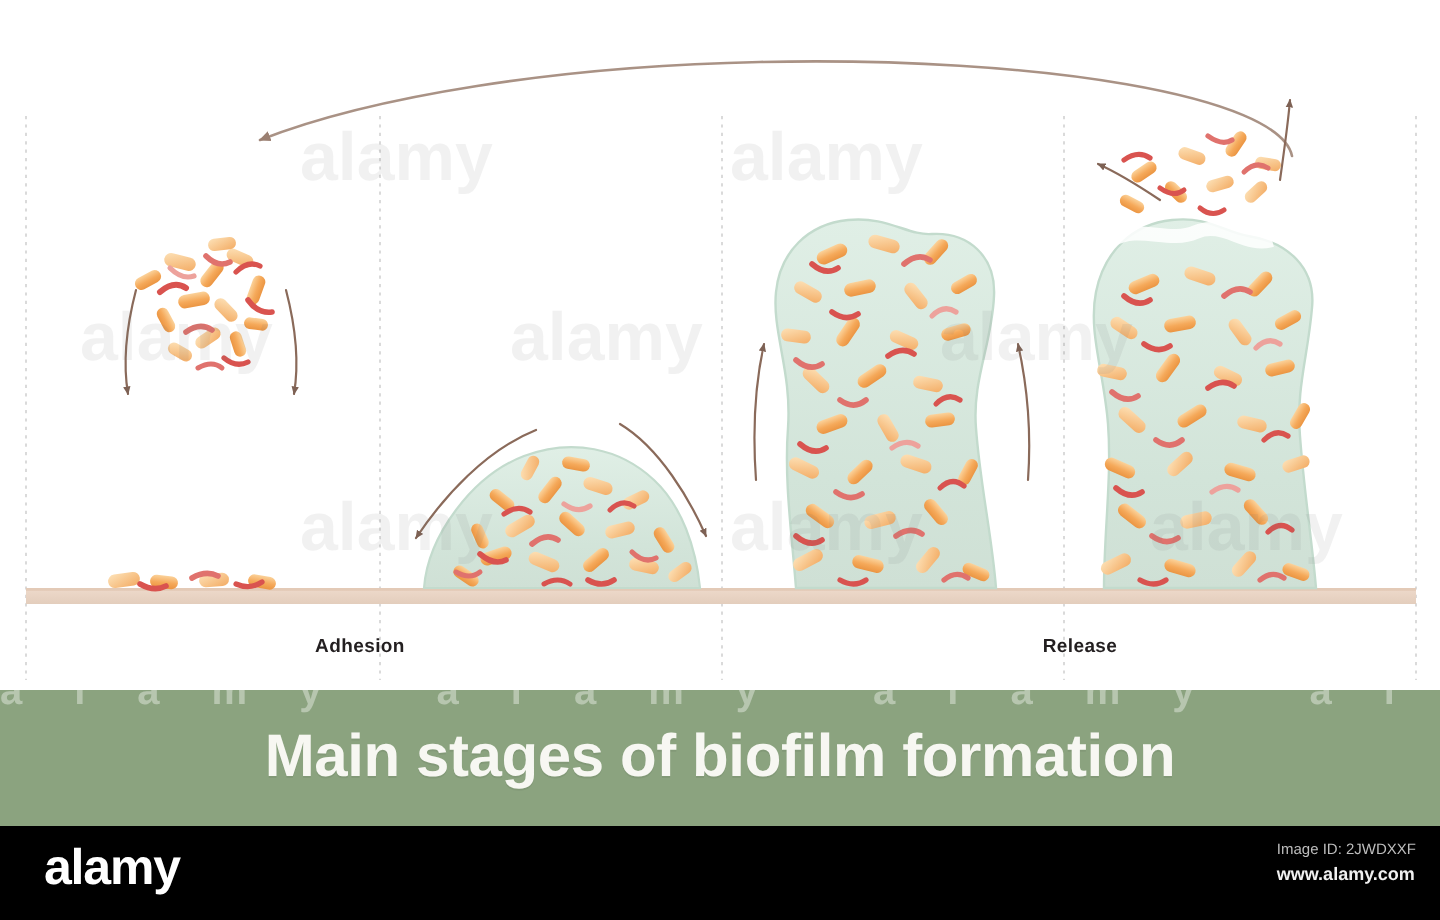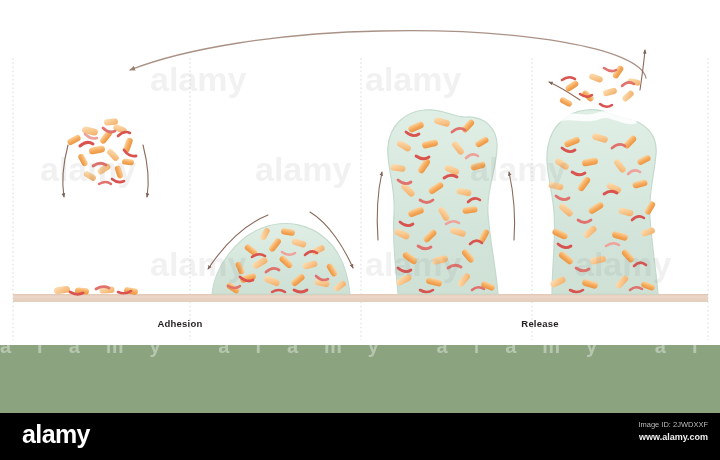--- a/index.html
+++ b/index.html
@@ -60,21 +60,21 @@
     position:absolute;left:0;top:413px;width:720px;height:47px;
     background:#000000;
   }
   .alamy-logo{
     position:absolute;left:22px;top:422px;
     font-size:25px;font-weight:bold;color:#ffffff;
     letter-spacing:-0.6px;line-height:1;
   }
   .foot-right{
     position:absolute;right:12px;top:419px;
-    text-align:right;color:#d6d6d6;
+    text-align:left;color:#d6d6d6;
   }
   .foot-id{font-size:7.5px;line-height:12px;color:#bdbdbd;}
   .foot-url{font-size:9px;line-height:13px;font-weight:bold;color:#f0f0f0;}
 </style>
 </head>
 <body>
 
 <div id="stage">
 
   <div class="illus">
@@ -549,20 +549,21 @@
     <div class="wm-tile" style="left:575px;top:245px;font-size:34px;">alamy</div>
   </div>
 
   <div class="labels">
     <div class="label-cell">Adhesion</div>
     <div class="label-cell">Release</div>
   </div>
 
   <div class="banner">
     <div class="banner-wm">alamy  alamy  alamy  alamy  alamy  alamy</div>
+    <div class="banner-title">Main stages of biofilm formation</div>
   </div>
 
   <div class="footer"></div>
   <div class="alamy-logo">alamy</div>
   <div class="foot-right">
     <div class="foot-id">Image ID: 2JWDXXF</div>
     <div class="foot-url">www.alamy.com</div>
   </div>
 
 </div>

